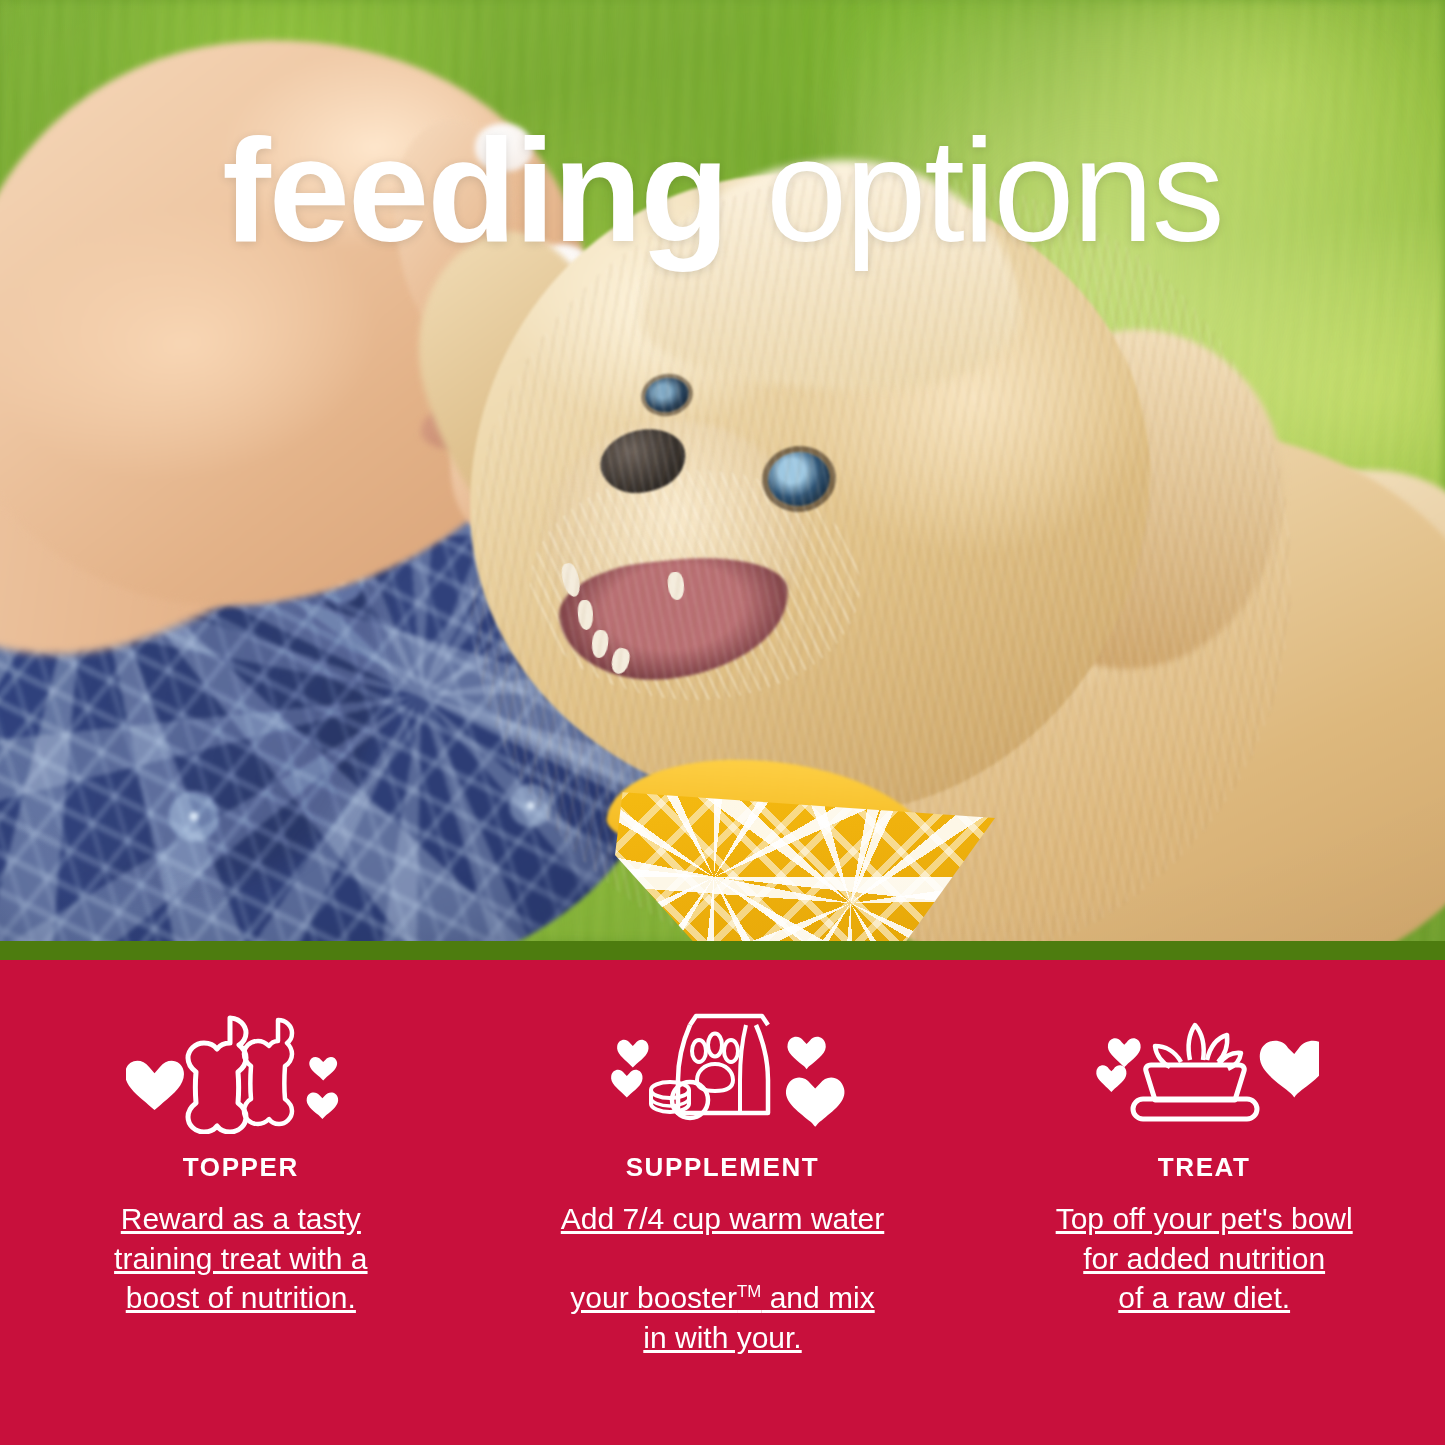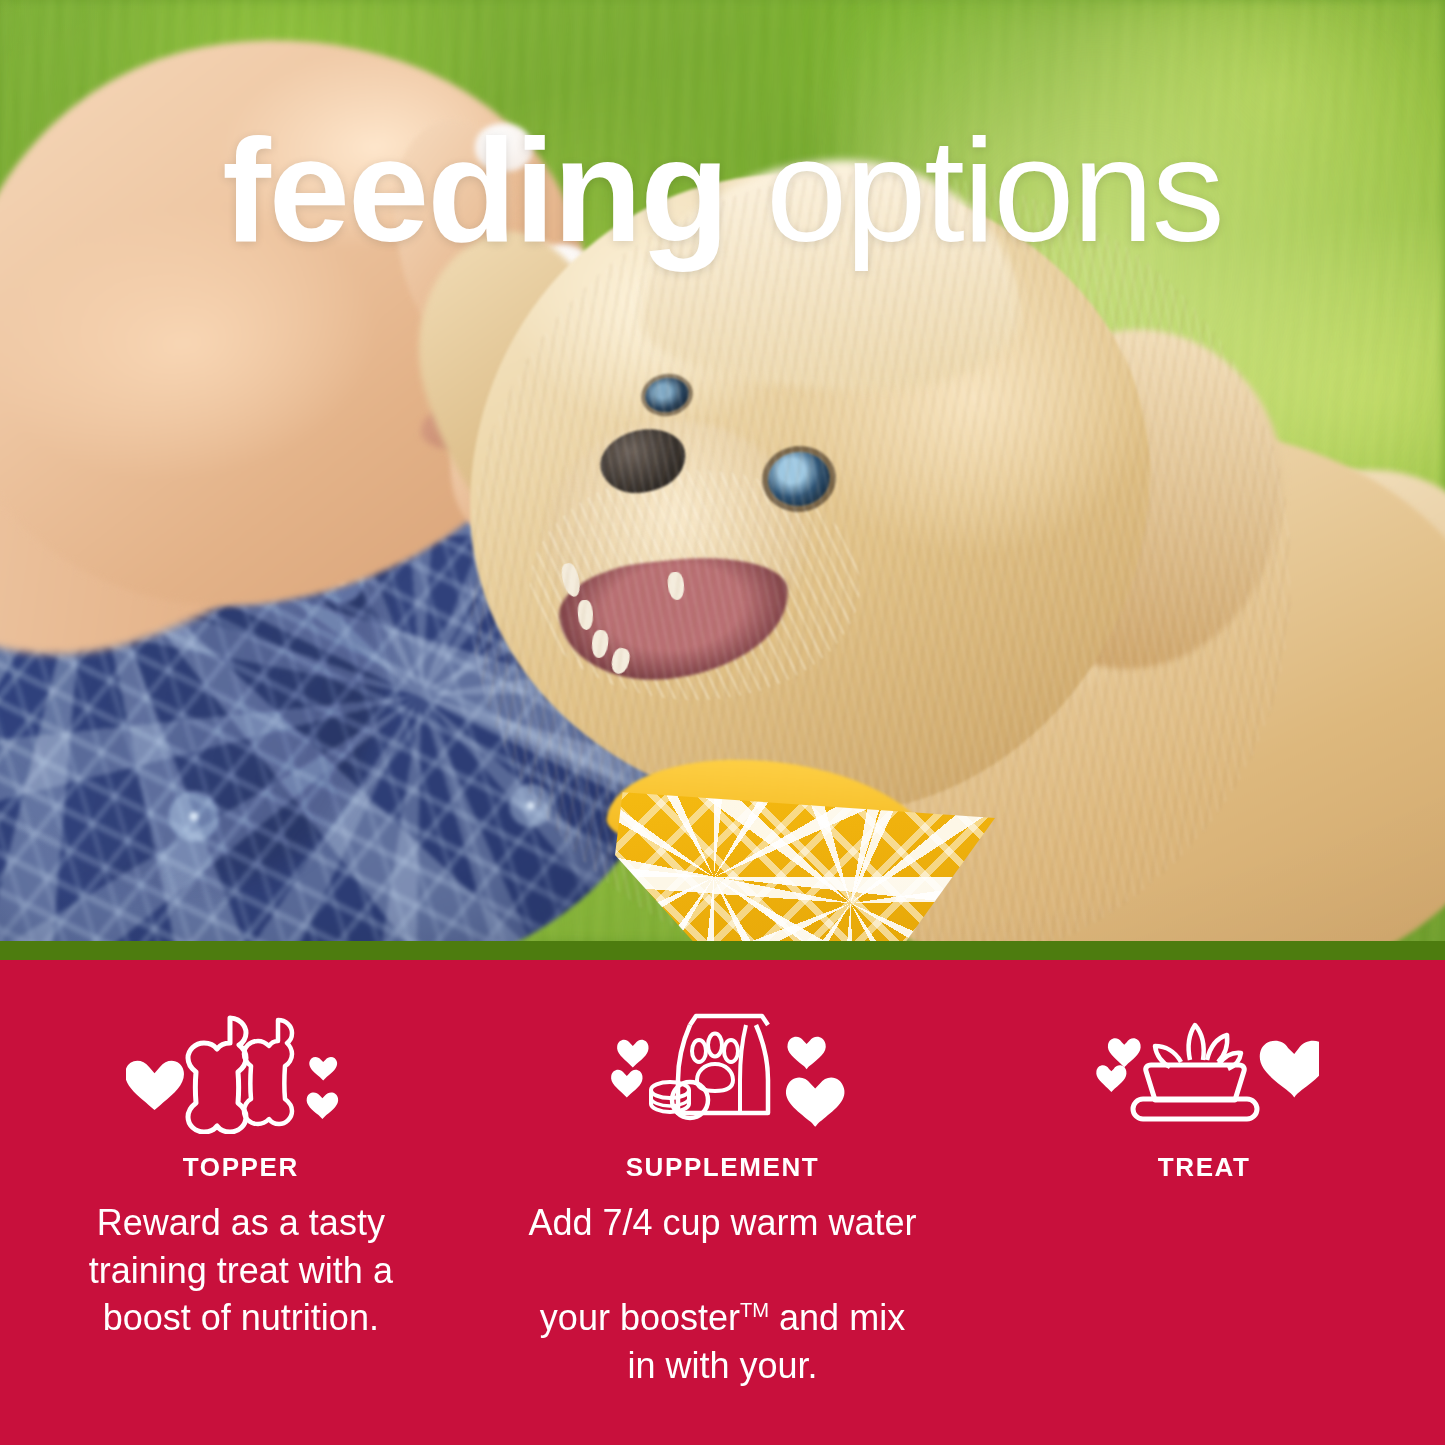--- a/index.html
+++ b/index.html
@@ -272,24 +272,25 @@
     padding-top:46px;
   }
   .icon-wrap { height:128px; display:flex; align-items:center; justify-content:center; }
   .col-label {
     margin-top:18px;
     font-size:26px; font-weight:700; letter-spacing:1.6px;
     color:#ffffff;
   }
   .col-desc {
     margin-top:16px;
-    font-size:36px; line-height:1.32; color:#ffffff;
+    font-size:30px; line-height:1.32; color:#ffffff;
     text-align:center; font-weight:400;
     max-width:96%;
     white-space:pre-line;
+    text-decoration:underline;
   }
   .col-desc sup { font-size:.56em; vertical-align:super; }
 </style>
 </head>
 <body>
 
 <div class="page">
 
   <div class="photo">
     <div class="grass"></div>
@@ -404,18 +405,21 @@
             <path d="M118 54c3-13 10-22 20-25 1 10-2 20-9 27" stroke="#fff" stroke-width="4.5" fill="none" stroke-linejoin="round"></path>
             <path d="M130 58c6-8 14-12 22-11-1 7-6 13-13 16" stroke="#fff" stroke-width="4.5" fill="none" stroke-linejoin="round"></path>
 
             <path d="M62 59h88c4 0 6 3 5 6l-9 29H66l-9-29c-1-3 1-6 5-6z" stroke="#fff" stroke-width="5" fill="none" stroke-linejoin="round"></path>
             <rect x="44" y="93" width="124" height="20" rx="10" stroke="#fff" stroke-width="5" fill="none"></rect>
 
             <path d="M11 18C7 11-5 12-7 21c-2 10 8 17 17 24 2 2 4 3 5 5 1-2 3-3 5-5 9-7 19-14 17-24-2-9-14-10-19-3l-3 4-4-4z" fill="#fff" transform="translate(182,14) scale(1.55)"></path>
           </svg>
         </div>
         <div class="col-label">TREAT</div>
+        <div class="col-desc">Top off your pet's bowl
+for added nutrition
+of a raw diet.</div>
       </div>
 
     </div>
   </div>
 
 </div>
 
 </body></html>

